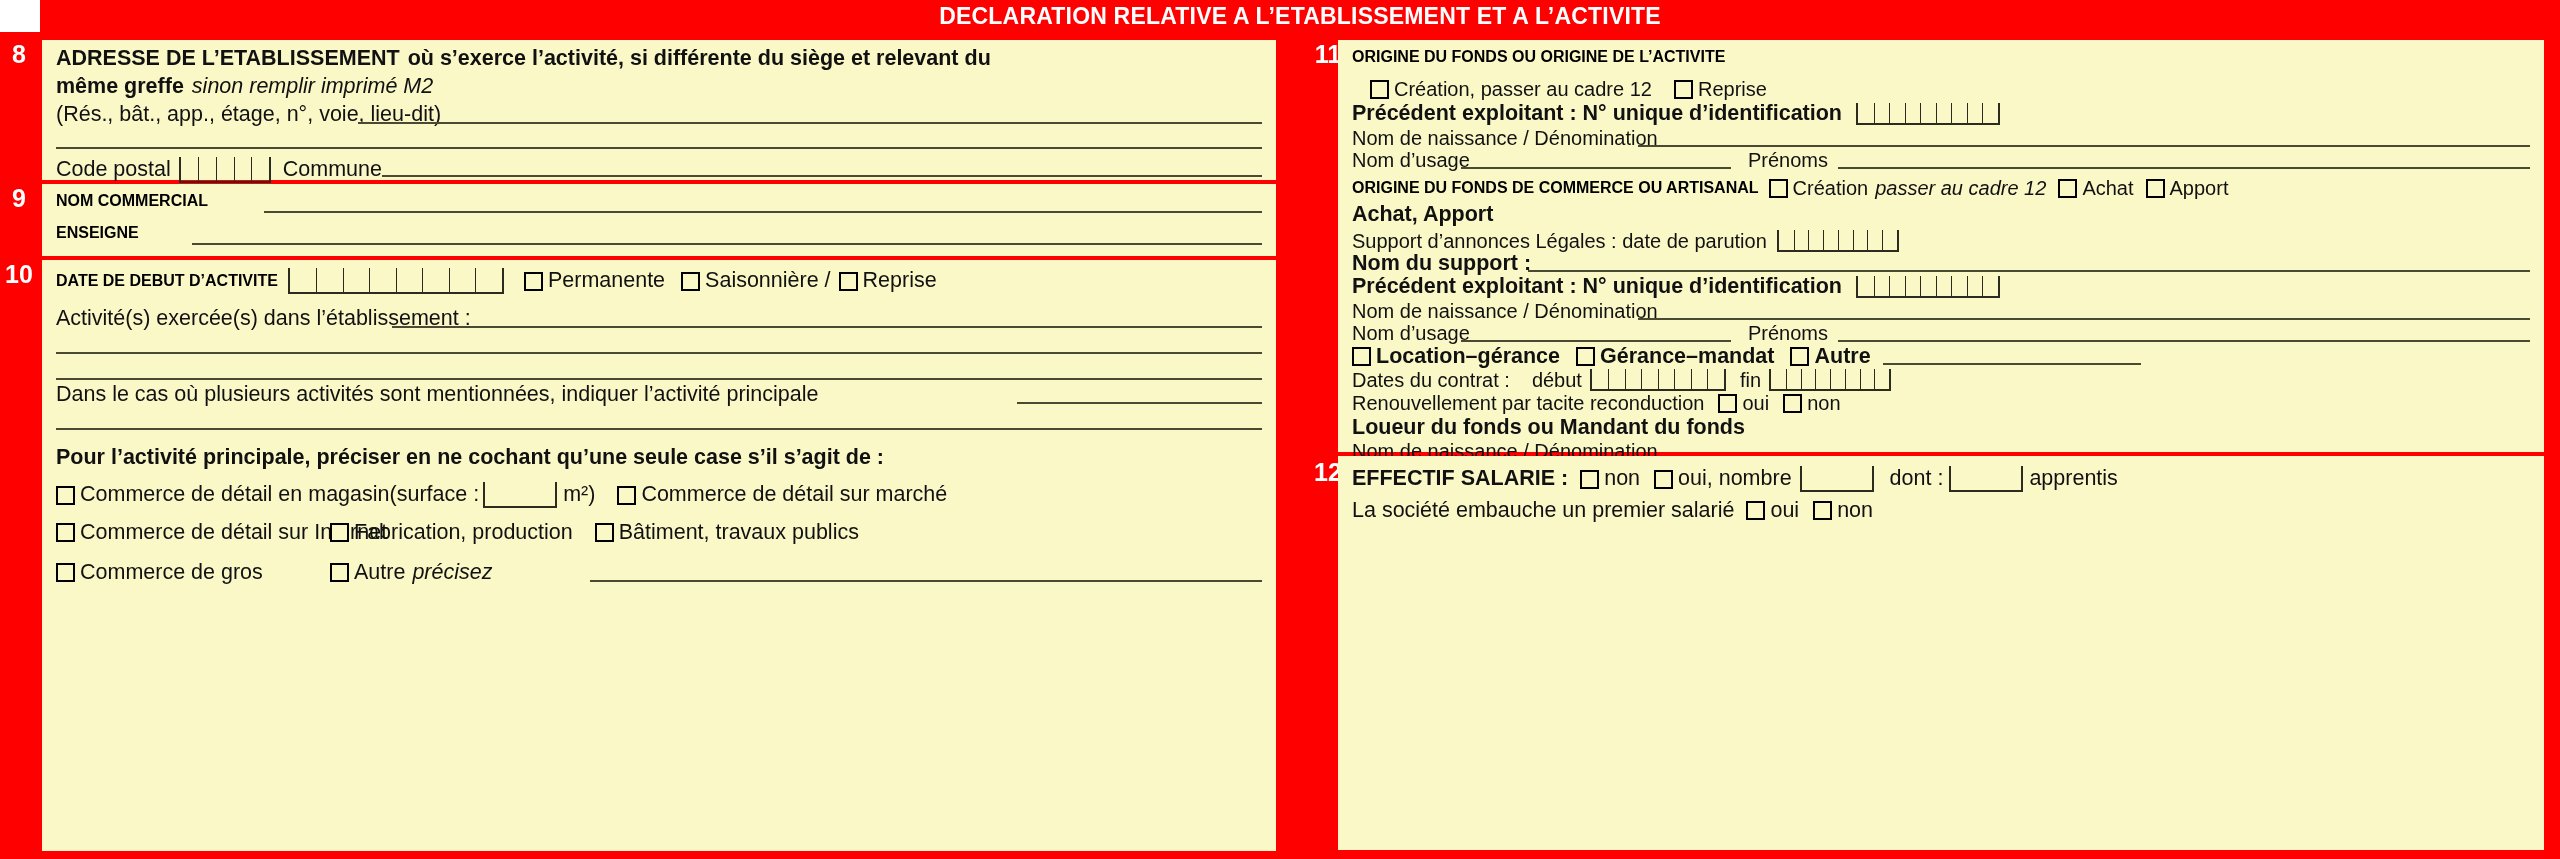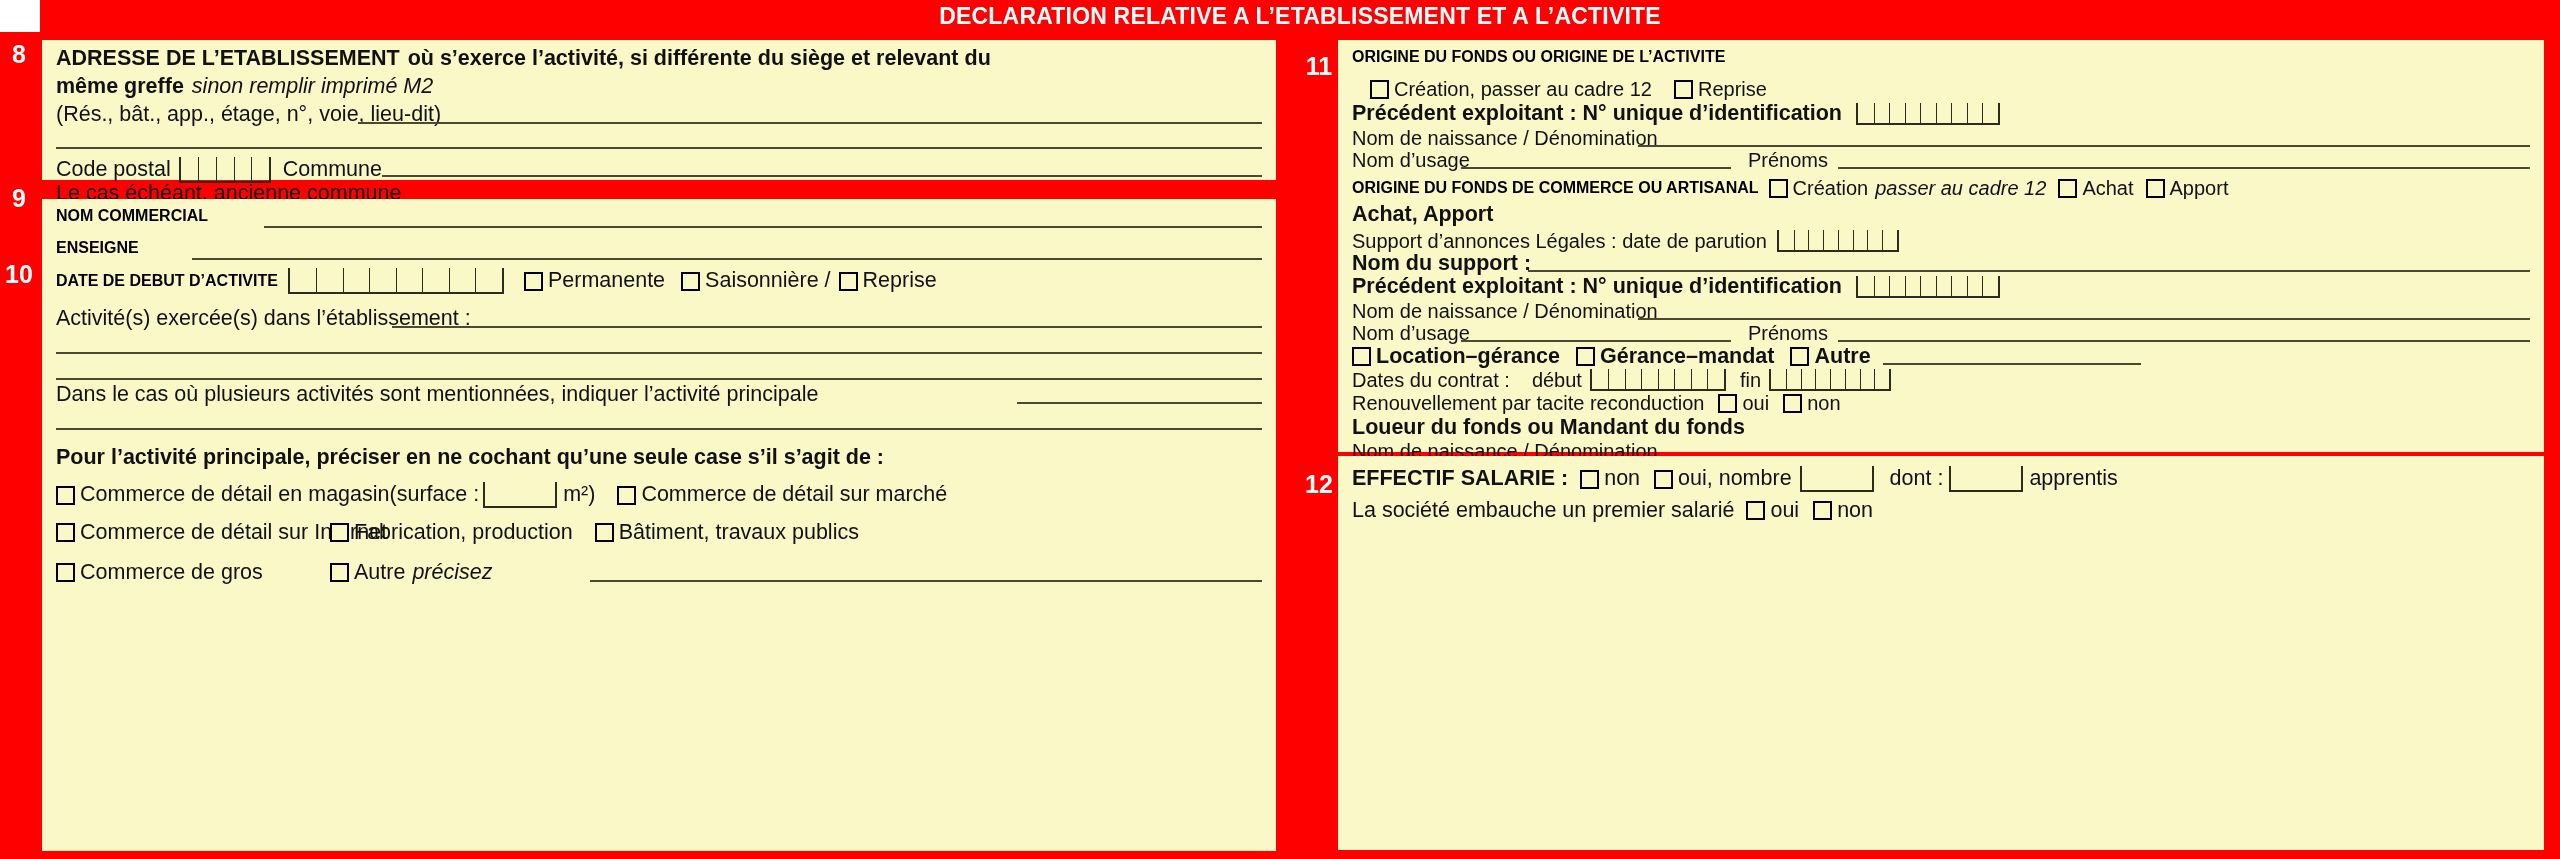--- a/index.html
+++ b/index.html
@@ -45,21 +45,21 @@
   
   .gutter {
     position: absolute;
     left: 0; width: 38px;
     background: #ff0000;
     color: #ffffff;
     font-weight: bold;
     font-size: 25px;
     text-align: center;
   }
-  .col-right .gutter { left: 8px; width: 46px; margin-top: 12px; }
+  .col-right .gutter { left: 17px; width: 46px; }
 
   
   .panel {
     position: absolute;
     background: #fbf8c8;
     border: 0;
   }
 
   
   .t   { font-size: 21.5px; color: #111111; white-space: nowrap; line-height: 1; }
@@ -163,21 +163,21 @@
         <span class="t" style="margin-left:12px;">Commune</span>
       </div>
       <div class="line" style="left:340px; top:135px; width:880px;"></div>
 
       <div class="row" style="left:14px; top:143px;">
         <span class="t">Le cas échéant, ancienne commune</span>
       </div>
       <div class="line" style="left:316px; top:161px; width:904px;"></div>
     </div>
 
-    <div class="panel" style="left:42px; top:152px; width:1234px; height:72px;margin-top:15px;">
+    <div class="panel" style="left:42px; top:152px; width:1234px; height:72px;">
       <div class="row" style="left:14px; top:8px;">
         <span class="cap">NOM COMMERCIAL</span>
       </div>
       <div class="line" style="left:222px; top:27px; width:998px;"></div>
 
       <div class="row" style="left:14px; top:40px;">
         <span class="cap">ENSEIGNE</span>
       </div>
       <div class="line" style="left:150px; top:59px; width:1070px;"></div>
     </div>

